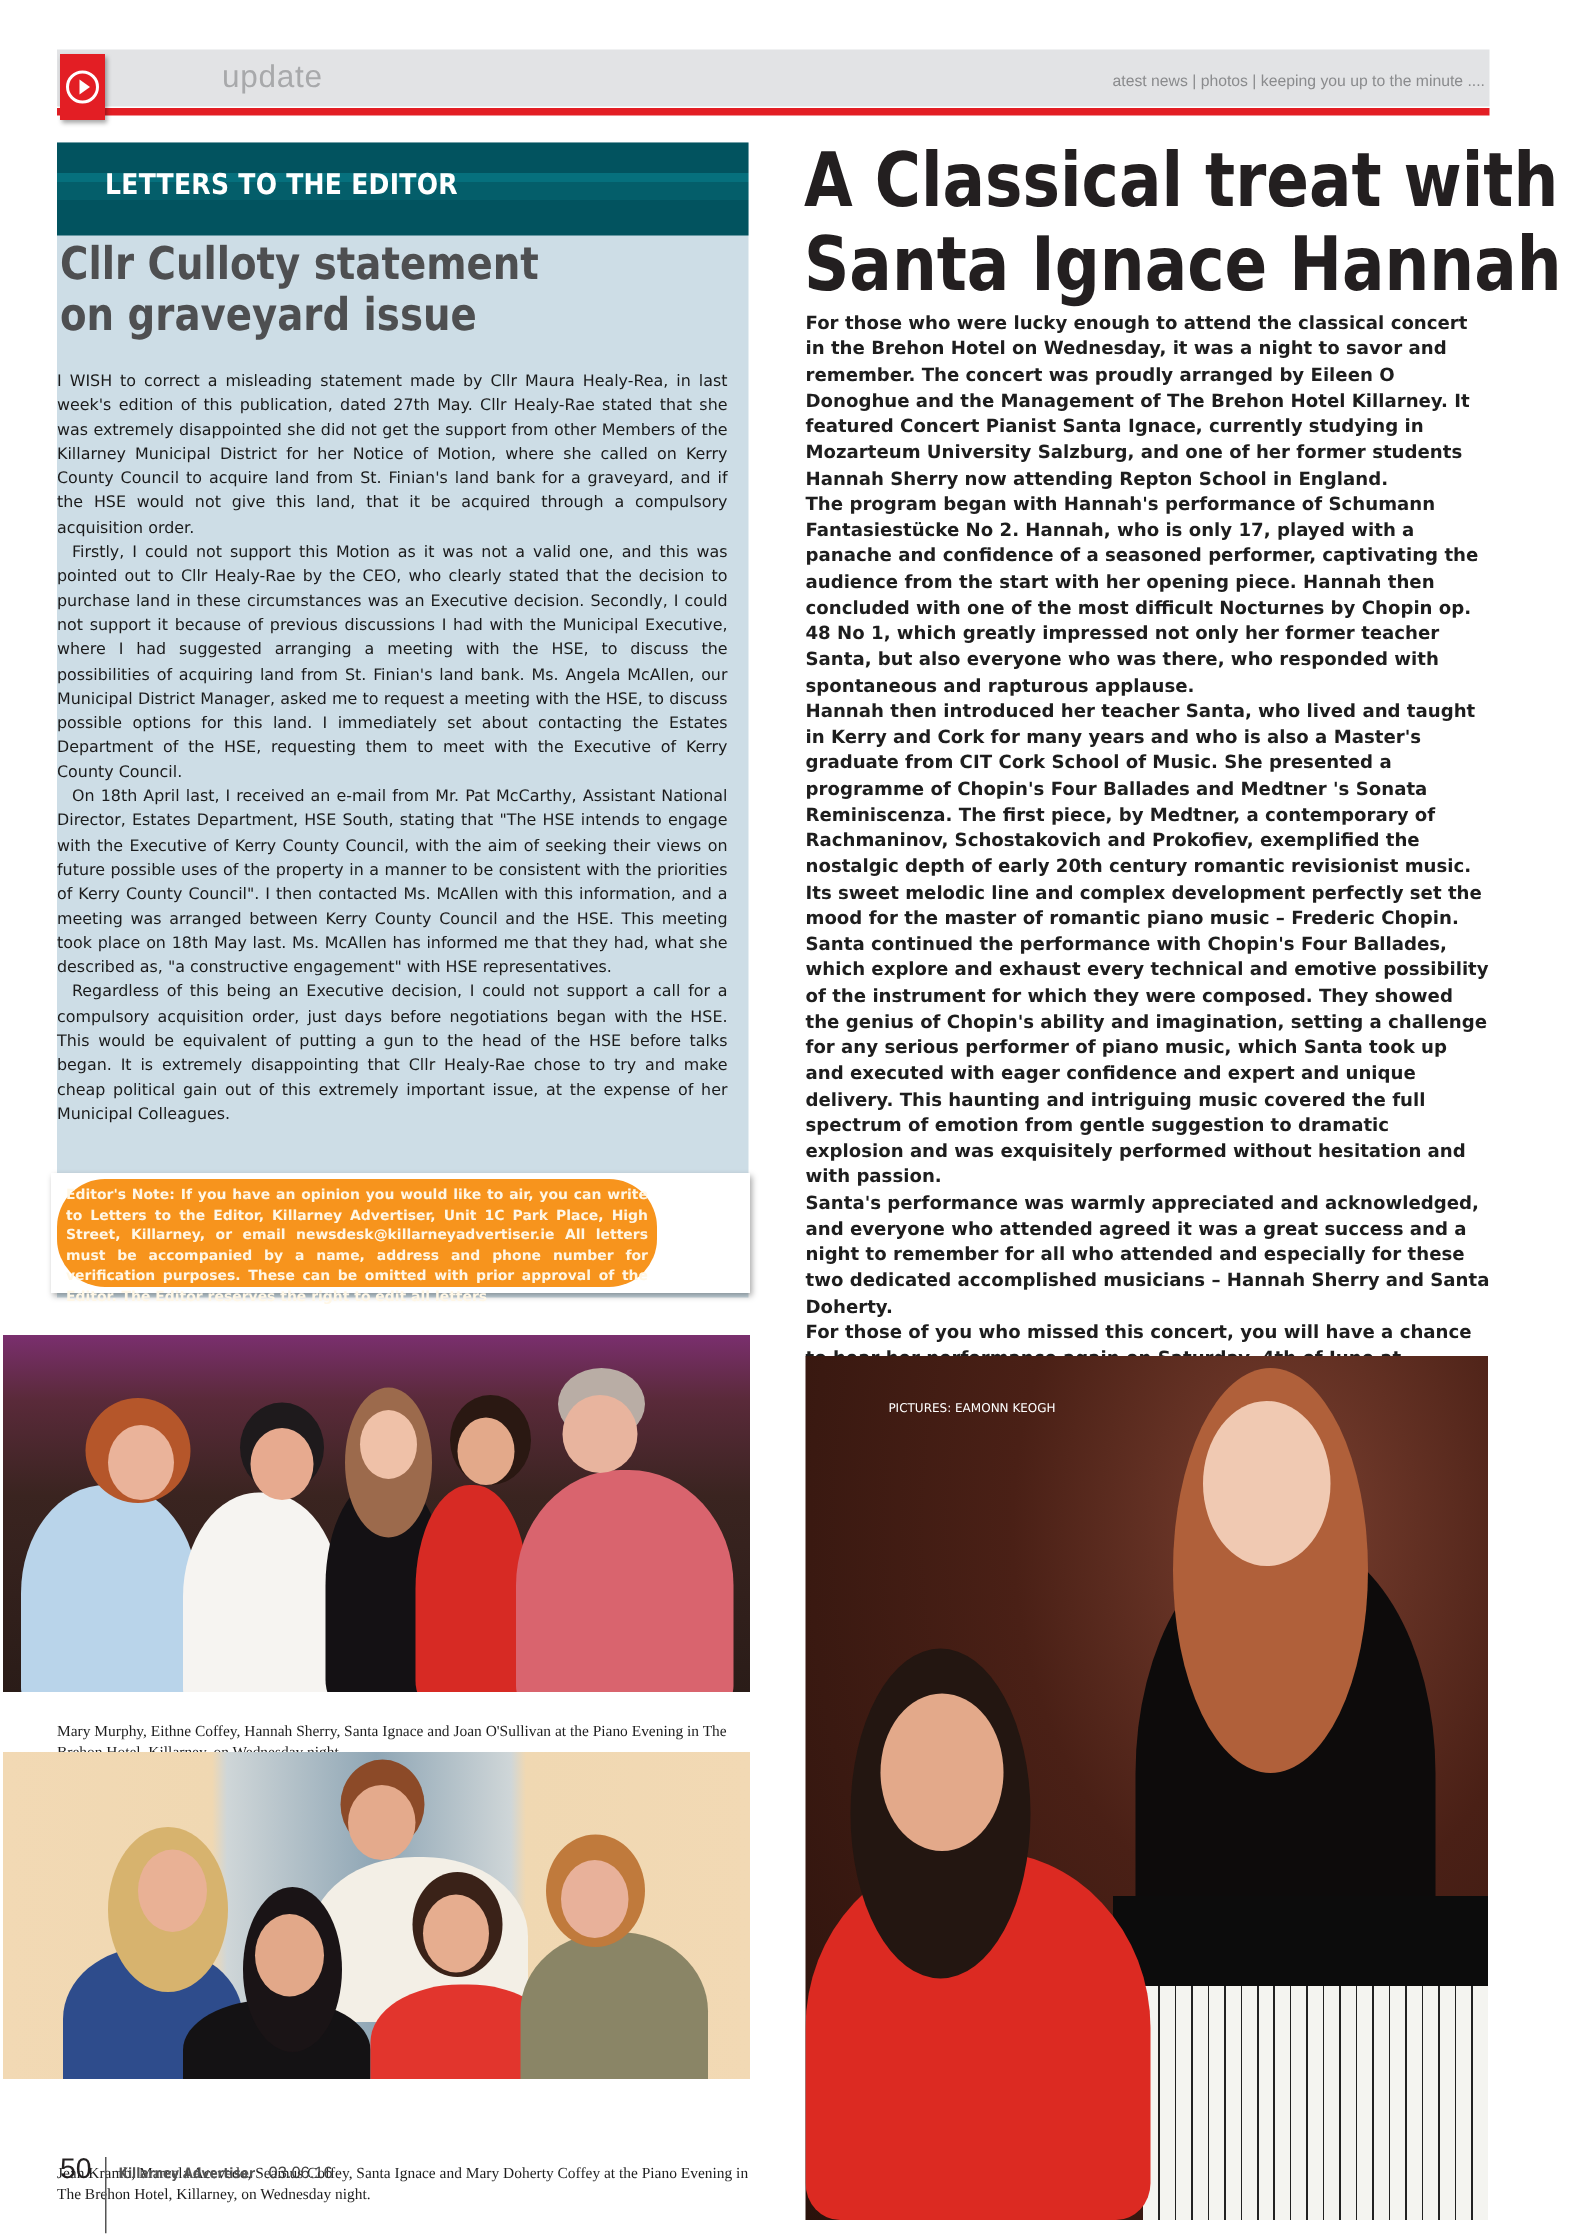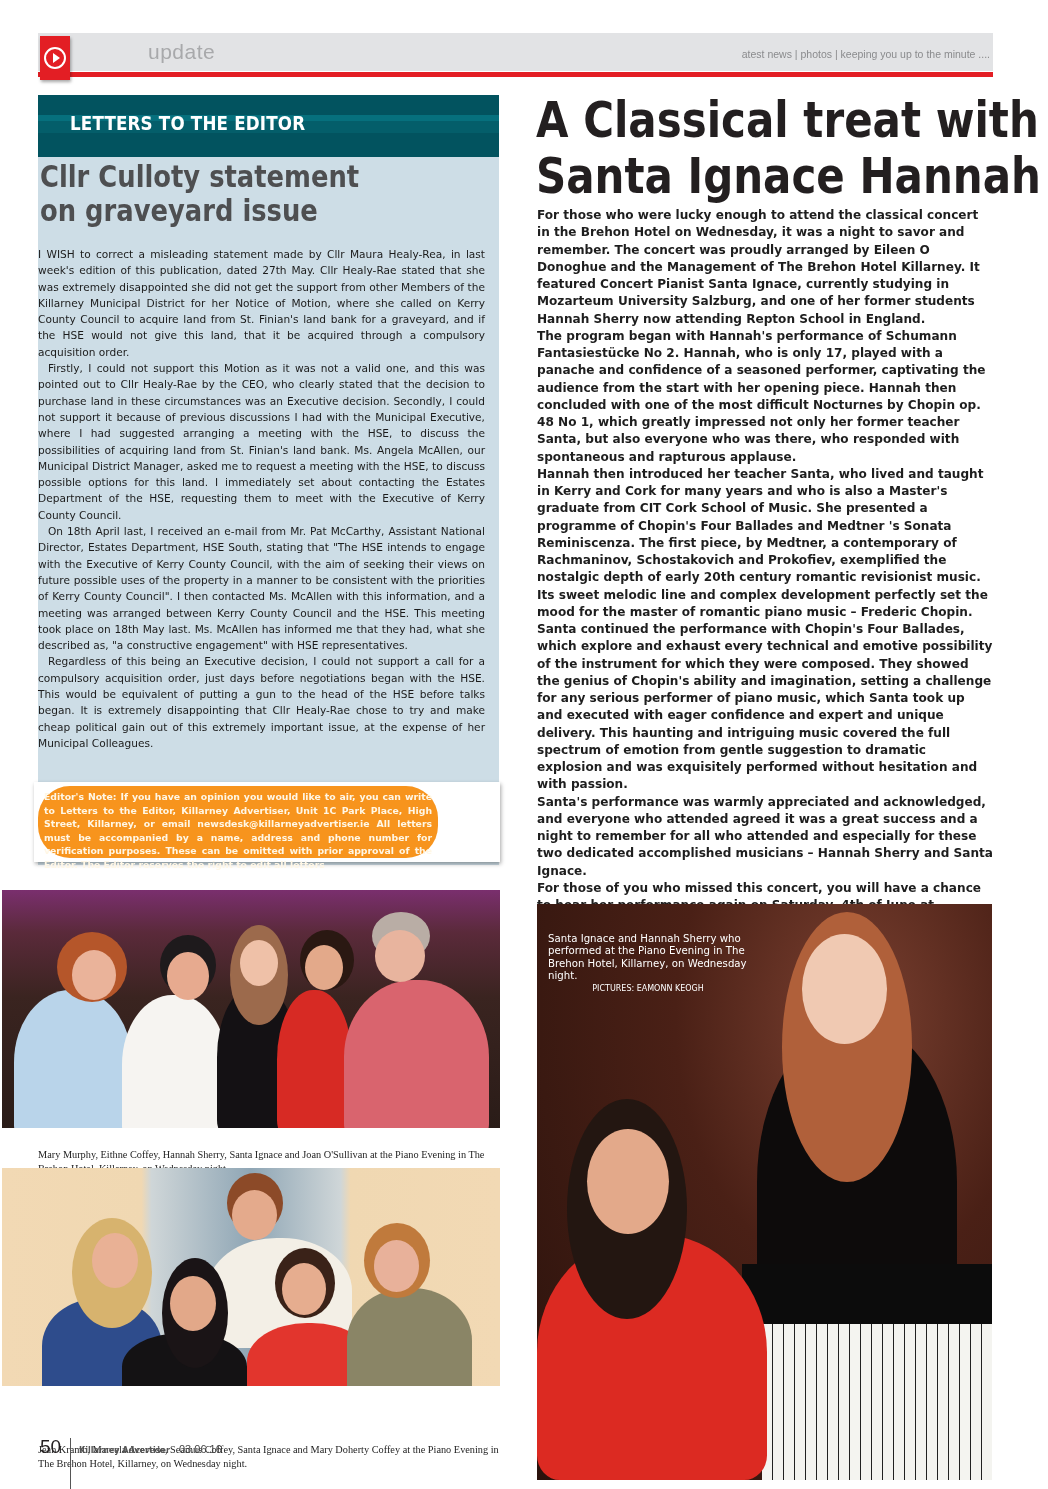--- a/index.html
+++ b/index.html
@@ -86,21 +86,21 @@
 </div>
 
 <div class="article-headline">
   <div>A Classical treat with</div>
   <div>Santa Ignace Hannah</div>
 </div>
 <div class="article-body">
   <p>For those who were lucky enough to attend the classical concert in the Brehon Hotel on Wednesday, it was a night to savor and remember. The concert was proudly arranged by Eileen O Donoghue and the Management of The Brehon Hotel Killarney.  It featured Concert Pianist Santa Ignace, currently studying in Mozarteum University Salzburg, and one of her former students Hannah Sherry now attending Repton School in England.</p>
   <p>The program began with Hannah's performance of Schumann Fantasiestücke No 2. Hannah, who is only 17, played with a panache and confidence of a seasoned performer, captivating the audience from the start with her opening piece.  Hannah then concluded with one of the most difficult Nocturnes by Chopin op. 48 No 1, which greatly impressed not only her former teacher Santa, but also everyone who was there, who responded with spontaneous and rapturous applause.</p>
   <p> Hannah then introduced her teacher Santa, who lived and taught in Kerry and Cork for many years and who is also a Master's graduate from CIT Cork School of Music. She presented a programme of Chopin's Four Ballades and Medtner 's Sonata Reminiscenza. The first piece, by Medtner, a contemporary of Rachmaninov, Schostakovich and Prokofiev, exemplified the nostalgic depth of early 20th century romantic revisionist music. Its sweet melodic line and complex development perfectly set the mood for the master of romantic piano music – Frederic Chopin. Santa continued the performance with Chopin's Four Ballades, which explore and exhaust every technical and emotive possibility of the instrument for which they were composed.  They showed the genius of Chopin's ability and imagination, setting a challenge for any serious performer of piano music, which Santa took up and executed with eager confidence and expert and unique delivery.  This haunting and intriguing music covered the full spectrum of emotion from gentle suggestion to dramatic explosion and was exquisitely performed without hesitation and with passion.</p>
-  <p>Santa's performance was warmly appreciated and acknowledged, and everyone who attended agreed it was a great success and a night to remember for all who attended and especially for these two dedicated accomplished musicians – Hannah Sherry and Santa Ignace.</p>
+  <p>Santa's performance was warmly appreciated and acknowledged, and everyone who attended agreed it was a great success and a night to remember for all who attended and especially for these two dedicated accomplished musicians – Hannah Sherry and Santa Doherty.</p>
   <p>For those of you who missed this concert, you will have a chance to hear her performance again on Saturday, 4th of June at Intermediate School Killorglin at 19:30 pm during K Fest Killorglin. Santa is also giving Piano Master classes at the Killarney School of Music from June 13th until June 17th. Please, contact School for enquiries  – 0646637598.</p>
 </div>
 
 <div class="photo photo-1">
   <div class="person" style="left:12px;top:100px;width:118px;height:150px;background:#b9d4ea;"></div>
   <div class="head" style="left:55px;top:42px;width:70px;height:70px;background:#b5562a;"></div>
   <div class="head" style="left:70px;top:60px;width:44px;height:50px;background:#eab39a;"></div>
   <div class="person" style="left:120px;top:105px;width:105px;height:145px;background:#f6f4f1;"></div>
   <div class="head" style="left:158px;top:45px;width:56px;height:60px;background:#1e1a1c;"></div>
   <div class="head" style="left:165px;top:62px;width:42px;height:48px;background:#e7aa8f;"></div>
@@ -139,20 +139,19 @@
   <div class="person" style="left:220px;top:120px;width:200px;height:330px;background:#0d0b0b;"></div>
   <div class="head" style="left:245px;top:8px;width:130px;height:270px;background:#b0603a;"></div>
   <div class="head" style="left:265px;top:30px;width:85px;height:110px;background:#f0c9b2;"></div>
   <div class="piano-top"></div>
   <div class="piano"></div>
   <div class="person" style="left:0px;top:330px;width:230px;height:246px;background:#dc2a22;"></div>
   <div class="head" style="left:30px;top:195px;width:120px;height:220px;background:#231611;"></div>
   <div class="head" style="left:50px;top:225px;width:82px;height:105px;background:#e3a98a;"></div>
 </div>
 <div class="photo-caption-overlay">
-  <span>Santa Ignace and Hannah Sherry who performed at the Piano Evening in The Brehon Hotel, Killarney, on Wednesday night.</span>
   <span class="photo-caption-credit">PICTURES: EAMONN KEOGH</span>
 </div>
 
 <div class="page-number">50</div>
 <div class="footer-rule"></div>
 <div class="footer-pub">Killarney Advertiser</div>
 <div class="footer-date">03.06.16</div>
 
 </body></html>

